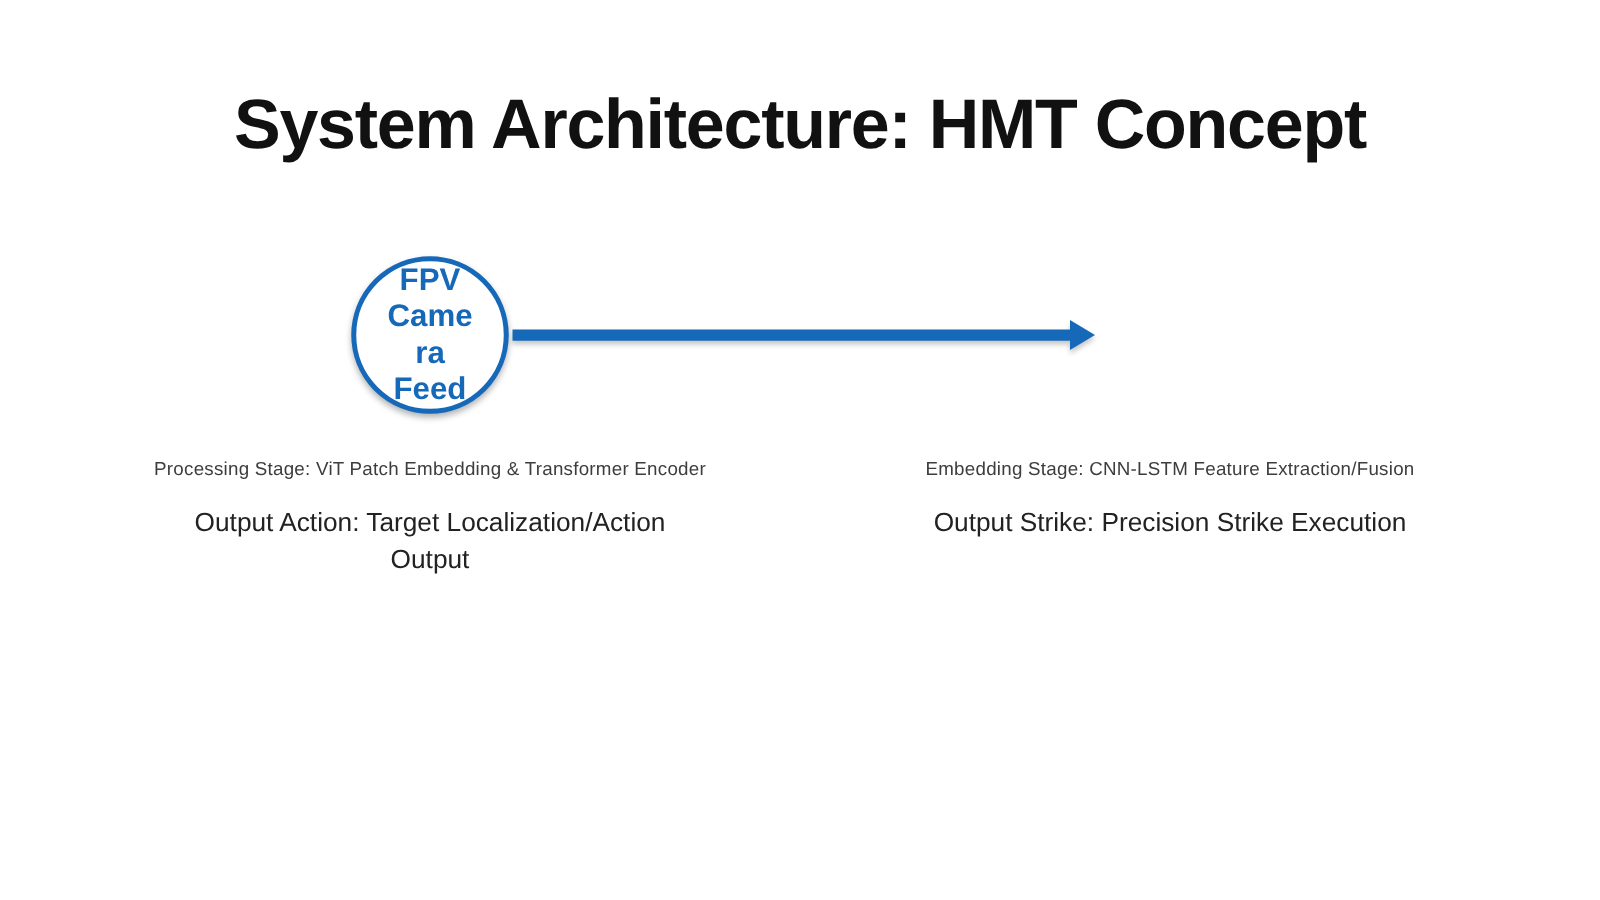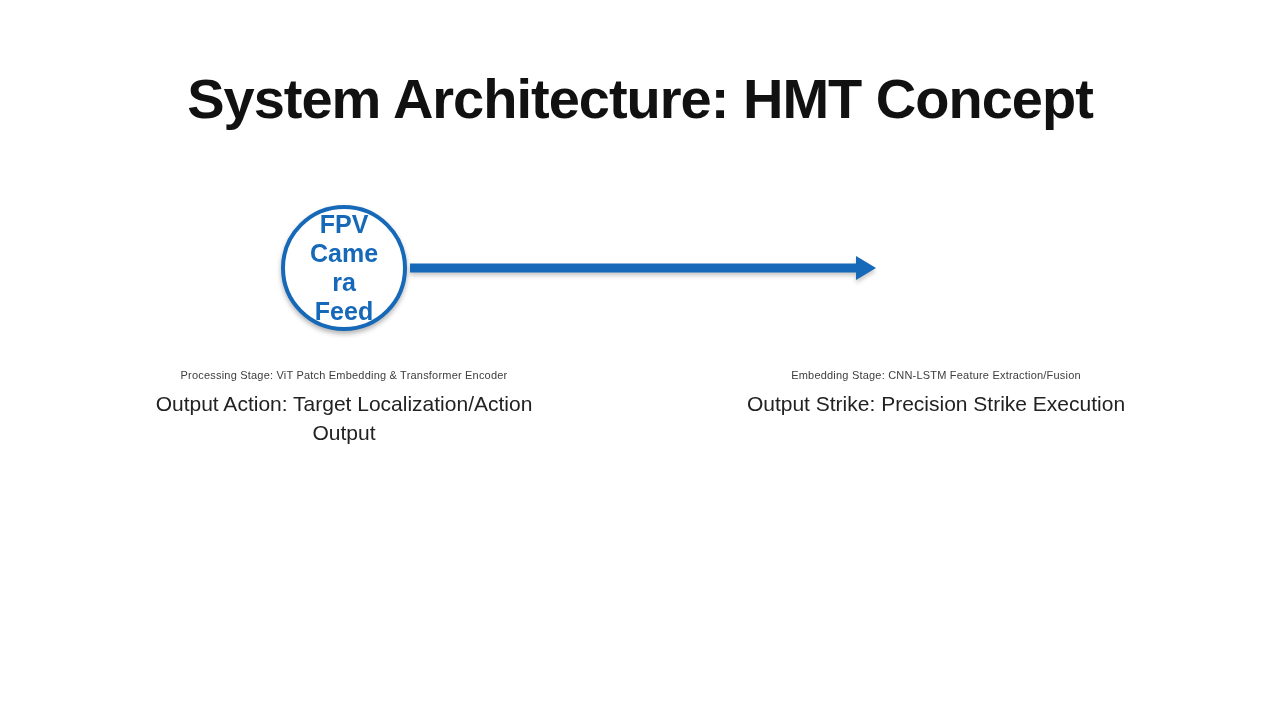--- a/index.html
+++ b/index.html
@@ -68,29 +68,29 @@
   .arrow-head  { fill: var(--accent-blue); }
   .caption {
     position: absolute;
     top: 364px;
     width: 560px;
     text-align: center;
   }
   .caption-left  { left: 64px; }
   .caption-right { left: 656px; }
   .stage-line {
-    font-size: 11px;
+    font-size: 15px;
     line-height: 23px;
     letter-spacing: 0.2px;
     color: var(--caption-text);
   }
   .action-line {
     font-size: 21px;
     line-height: 29px;
-    margin-top: 2px;
+    margin-top: 17px;
     color: var(--body-text);
     white-space: pre-line;
   }
 </style>
 </head>
 <body>
 
 <div class="slide">
 
   <h1 class="title">System Architecture: HMT Concept</h1>

